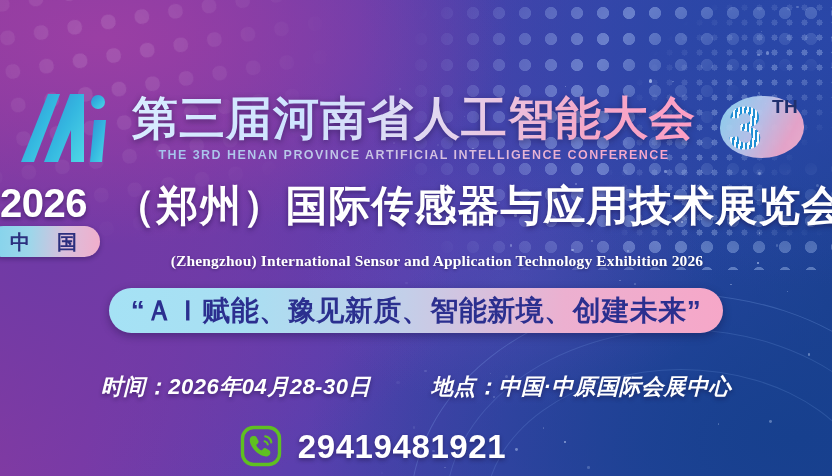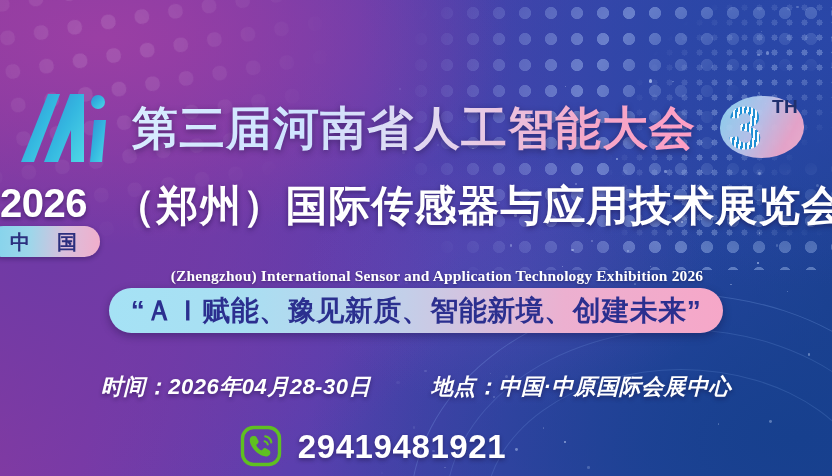--- a/index.html
+++ b/index.html
@@ -239,21 +239,20 @@
     left: 0; right: 0; top: 252px;
     text-align: center;
     font-family: "Liberation Serif", "DejaVu Serif", serif;
     font-weight: 700;
     font-size: 15.5px;
     color: #ffffff;
     letter-spacing: .15px;
     white-space: nowrap;
     text-shadow: 0 1px 3px rgba(20,10,50,0.45);
     padding-left: 42px;
-    margin-top: 15px;
   }
 
   
   .slogan-wrap {
     position: absolute;
     left: 0; right: 0; top: 288px;
     display: flex;
     justify-content: center;
   }
   .slogan {
@@ -458,20 +457,21 @@
           </linearGradient>
         </defs>
         <path d="M30 4 L42 4 L16 72 L3 72 Z" fill="url(#aiGrad)" rx="3"></path>
         <path d="M52 4 L66 4 L66 72 L53 72 L53 40 L40 72 L26 72 Z" fill="url(#aiGrad)"></path>
         <circle cx="80" cy="12" r="7" fill="url(#aiGrad)"></circle>
         <path d="M76 30 L88 30 L84 72 L72 72 Z" fill="url(#aiGrad)"></path>
       </svg>
 
       <div class="title-block">
         <h1 class="main-title">第三届河南省人工智能大会</h1>
+        <div class="sub-title-en">THE 3RD HENAN PROVINCE ARTIFICIAL INTELLIGENCE CONFERENCE</div>
       </div>
 
       <div class="badge-3th">
         <div class="blob"></div>
         <div class="three">3</div>
         <div class="th">TH</div>
       </div>
     </div>
 
     <div class="row-head2">

